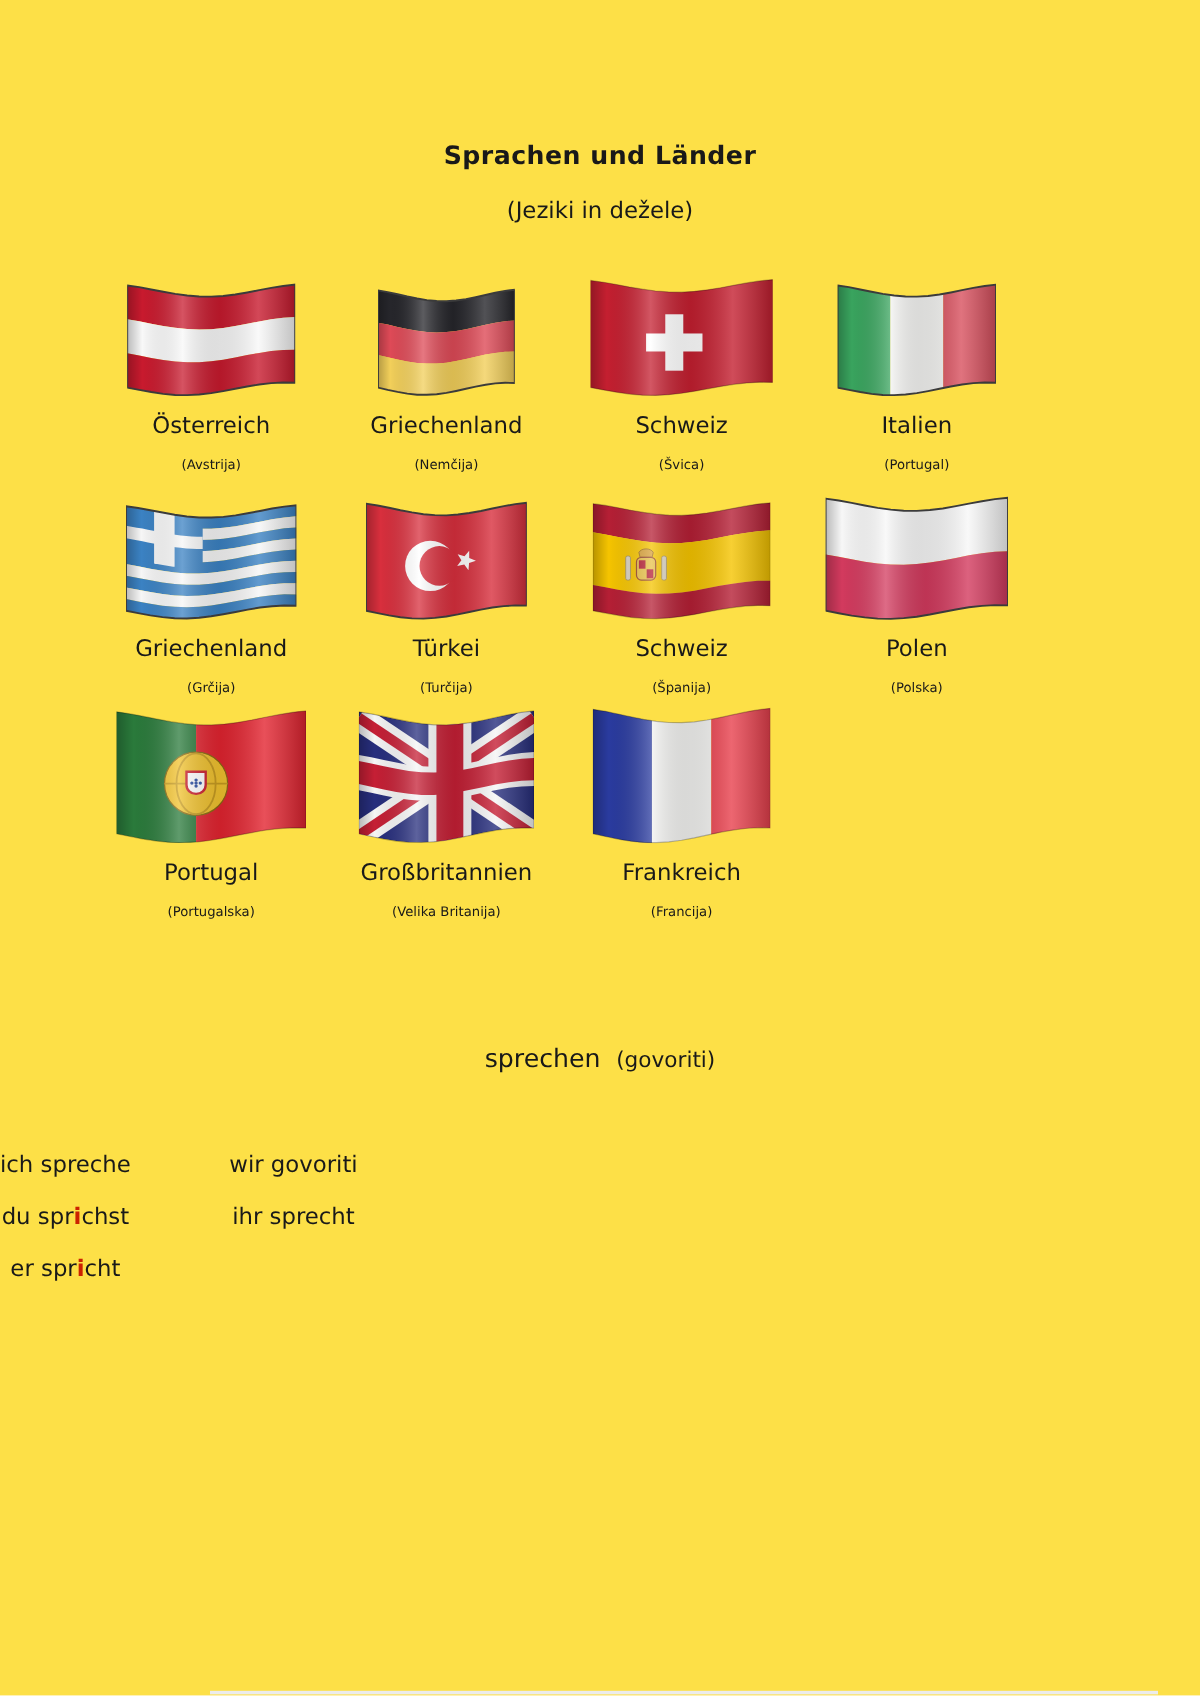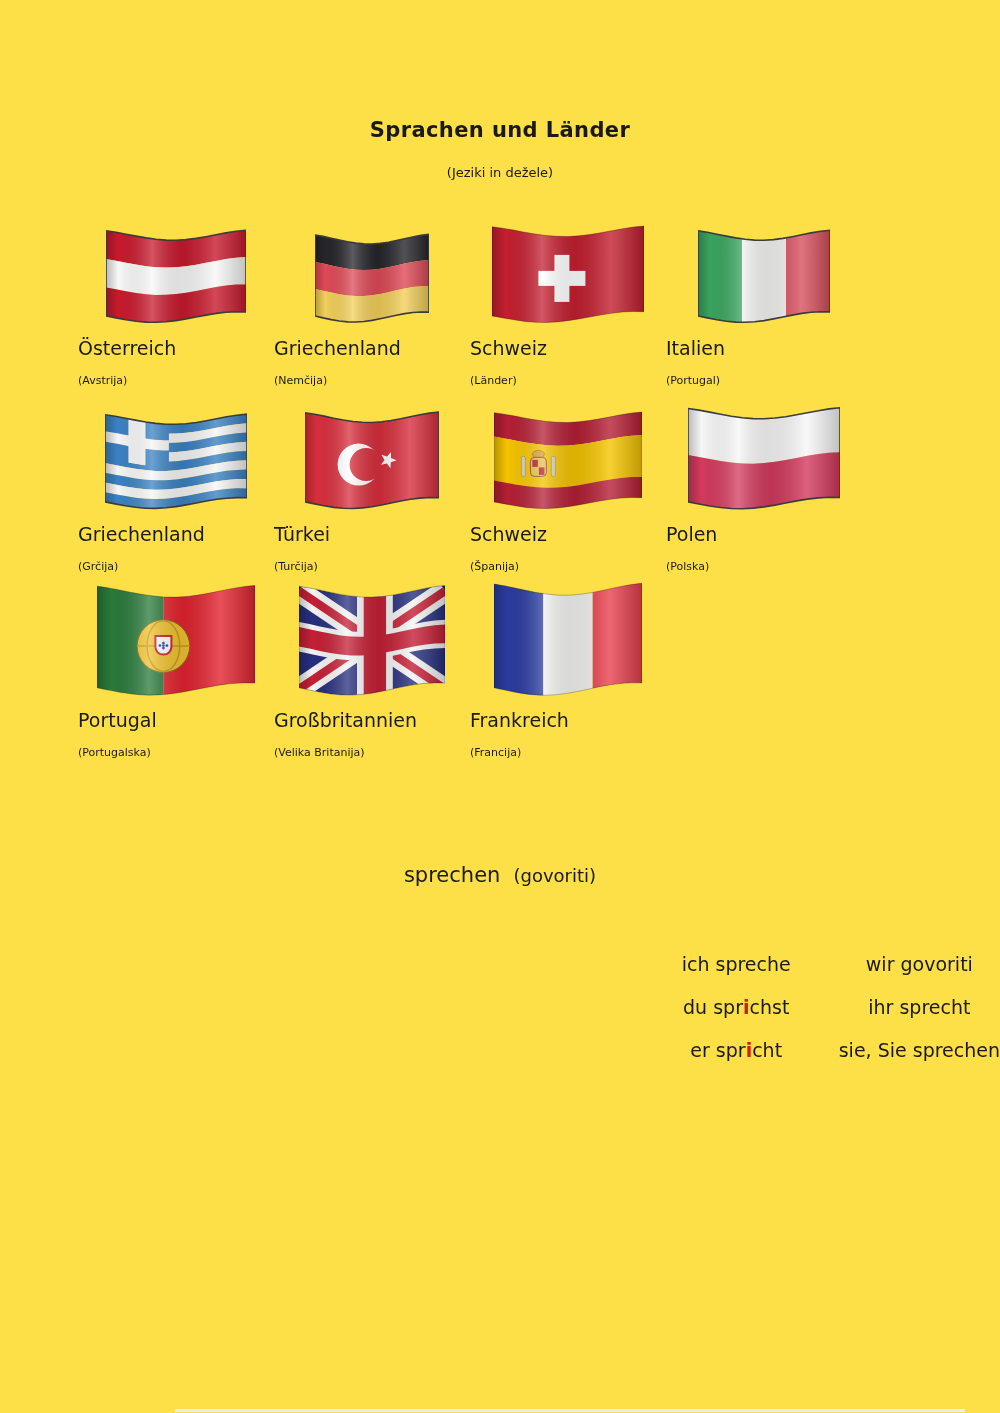--- a/index.html
+++ b/index.html
@@ -1,29 +1,29 @@
 <!DOCTYPE html>
 <html><head>
 <meta charset="utf-8">
 <style>
   html,body{margin:0;padding:0;background:#ffffff;}
   .page{position:relative;width:1000px;height:1413px;margin:0 auto;background:#fde047;
         font-family:"DejaVu Sans","Liberation Sans",sans-serif;color:#191919;overflow:hidden;}
   .title{padding-top:118px;margin:0;text-align:center;font-size:21px;font-weight:bold;letter-spacing:0.4px;}
-  .subtitle{text-align:center;font-size:13px;margin-top:23px;}
+  .subtitle{text-align:center;font-size:19px;margin-top:23px;}
   .grid{margin:26px 0 0 78px;width:800px;}
   .row{display:flex;margin-bottom:5px;}
-  .cell{width:196px;flex:0 0 auto;}
+  .cell{width:196px;flex:0 0 auto;text-align:center;}
   .flagbox{height:118px;display:flex;align-items:flex-end;justify-content:center;}
   .cname{margin-top:13px;font-size:19px;}
   .ctrans{margin-top:15px;font-size:11px;}
   .verb-head{margin-top:104px;text-align:center;}
   .vb{font-size:21px;font-weight:normal;}
   .vt{font-size:18px;margin-left:8px;}
-  .conj{display:flex;justify-content:flex-end;gap:48px;margin-top:56px;}
+  .conj{display:flex;justify-content:flex-start;gap:82px;margin-top:56px;}
   .ccol{text-align:center;}
   .cline{font-size:19px;line-height:43px;white-space:pre;}
   .hl{font-weight:600;}
   .cutoff{position:absolute;left:175px;bottom:1px;width:790px;height:3px;background:#ececec;}
 </style>
 </head>
 <body>
 
 <div class="page">
   <h1 class="title">Sprachen und Länder</h1>
@@ -100,21 +100,21 @@
                 </linearGradient>
               </defs>
               <path d="M0.0,2.7 L 10.9,4.2 L 21.7,6.1 L 32.6,8.2 L 43.4,10.0 L 54.3,11.5 L 65.1,12.3 L 76.0,12.5 L 86.9,11.8 L 97.7,10.5 L 108.6,8.8 L 119.4,6.8 L 130.3,4.8 L 141.1,3.1 L 152.0,2.0 L 152.0,87.7 L 141.1,87.5 L 130.3,88.1 L 119.4,89.3 L 108.6,91.0 L 97.7,93.0 L 86.9,95.0 L 76.0,96.7 L 65.1,97.9 L 54.3,98.5 L 43.4,98.3 L 32.6,97.4 L 21.7,95.8 L 10.9,93.9 L 0.0,91.9 Z" fill="#c41f30"></path>
               <rect x="62.4" y="30.9" width="15.0" height="47.0" fill="#ffffff"></rect>
               <rect x="46.4" y="46.9" width="47.0" height="15.0" fill="#ffffff"></rect>
               <rect x="0" y="0" width="152" height="100" fill="url(#sh2)" clip-path="url(#clip2)"></rect>
               <path d="M0.0,2.7 L 10.9,4.2 L 21.7,6.1 L 32.6,8.2 L 43.4,10.0 L 54.3,11.5 L 65.1,12.3 L 76.0,12.5 L 86.9,11.8 L 97.7,10.5 L 108.6,8.8 L 119.4,6.8 L 130.3,4.8 L 141.1,3.1 L 152.0,2.0 L 152.0,87.7 L 141.1,87.5 L 130.3,88.1 L 119.4,89.3 L 108.6,91.0 L 97.7,93.0 L 86.9,95.0 L 76.0,96.7 L 65.1,97.9 L 54.3,98.5 L 43.4,98.3 L 32.6,97.4 L 21.7,95.8 L 10.9,93.9 L 0.0,91.9 Z" fill="none" stroke="rgba(0,0,0,0.25)" stroke-width="1"></path>
             </svg>
           </div>
           <div class="cname">Schweiz</div>
-          <div class="ctrans">(Länder)</div>
+          <div class="ctrans">(Švica)</div>
         </div>
         <div class="cell">
           <div class="flagbox">
             <svg width="132" height="96" viewBox="0 0 132 96">
               <defs>
                 <clipPath id="clip3">
                   <path d="M0.0,2.9 L 9.4,4.3 L 18.9,6.2 L 28.3,8.1 L 37.7,9.9 L 47.1,11.3 L 56.6,12.1 L 66.0,12.2 L 75.4,11.6 L 84.9,10.4 L 94.3,8.7 L 103.7,6.8 L 113.1,4.9 L 122.6,3.3 L 132.0,2.2 L 132.0,83.9 L 122.6,83.7 L 113.1,84.3 L 103.7,85.4 L 94.3,87.1 L 84.9,89.0 L 75.4,90.9 L 66.0,92.6 L 56.6,93.7 L 47.1,94.3 L 37.7,94.1 L 28.3,93.2 L 18.9,91.7 L 9.4,89.9 L 0.0,88.0 Z"></path>
                 </clipPath>
                 <linearGradient id="sh3" x1="0" y1="0" x2="1" y2="0">
                   <stop offset="0" stop-color="#000000" stop-opacity="0.25"></stop>
@@ -364,18 +364,17 @@
 
   <div class="conj">
     <div class="ccol">
         <div class="cline"><span>ich spreche</span></div>
         <div class="cline"><span>du spr</span><span class="hl" style="color: rgb(204, 34, 0);">i</span><span>chst</span></div>
         <div class="cline"><span>er spr</span><span class="hl" style="color: rgb(204, 34, 0);">i</span><span>cht</span></div>
       </div>
     <div class="ccol">
         <div class="cline"><span>wir govoriti</span></div>
         <div class="cline"><span>ihr sprecht</span></div>
-        <div class="cline"><span>sie, Sie sprechen</span></div>
       </div>
   </div>
 
   <div class="cutoff"></div>
 </div>
 
 </body></html>

